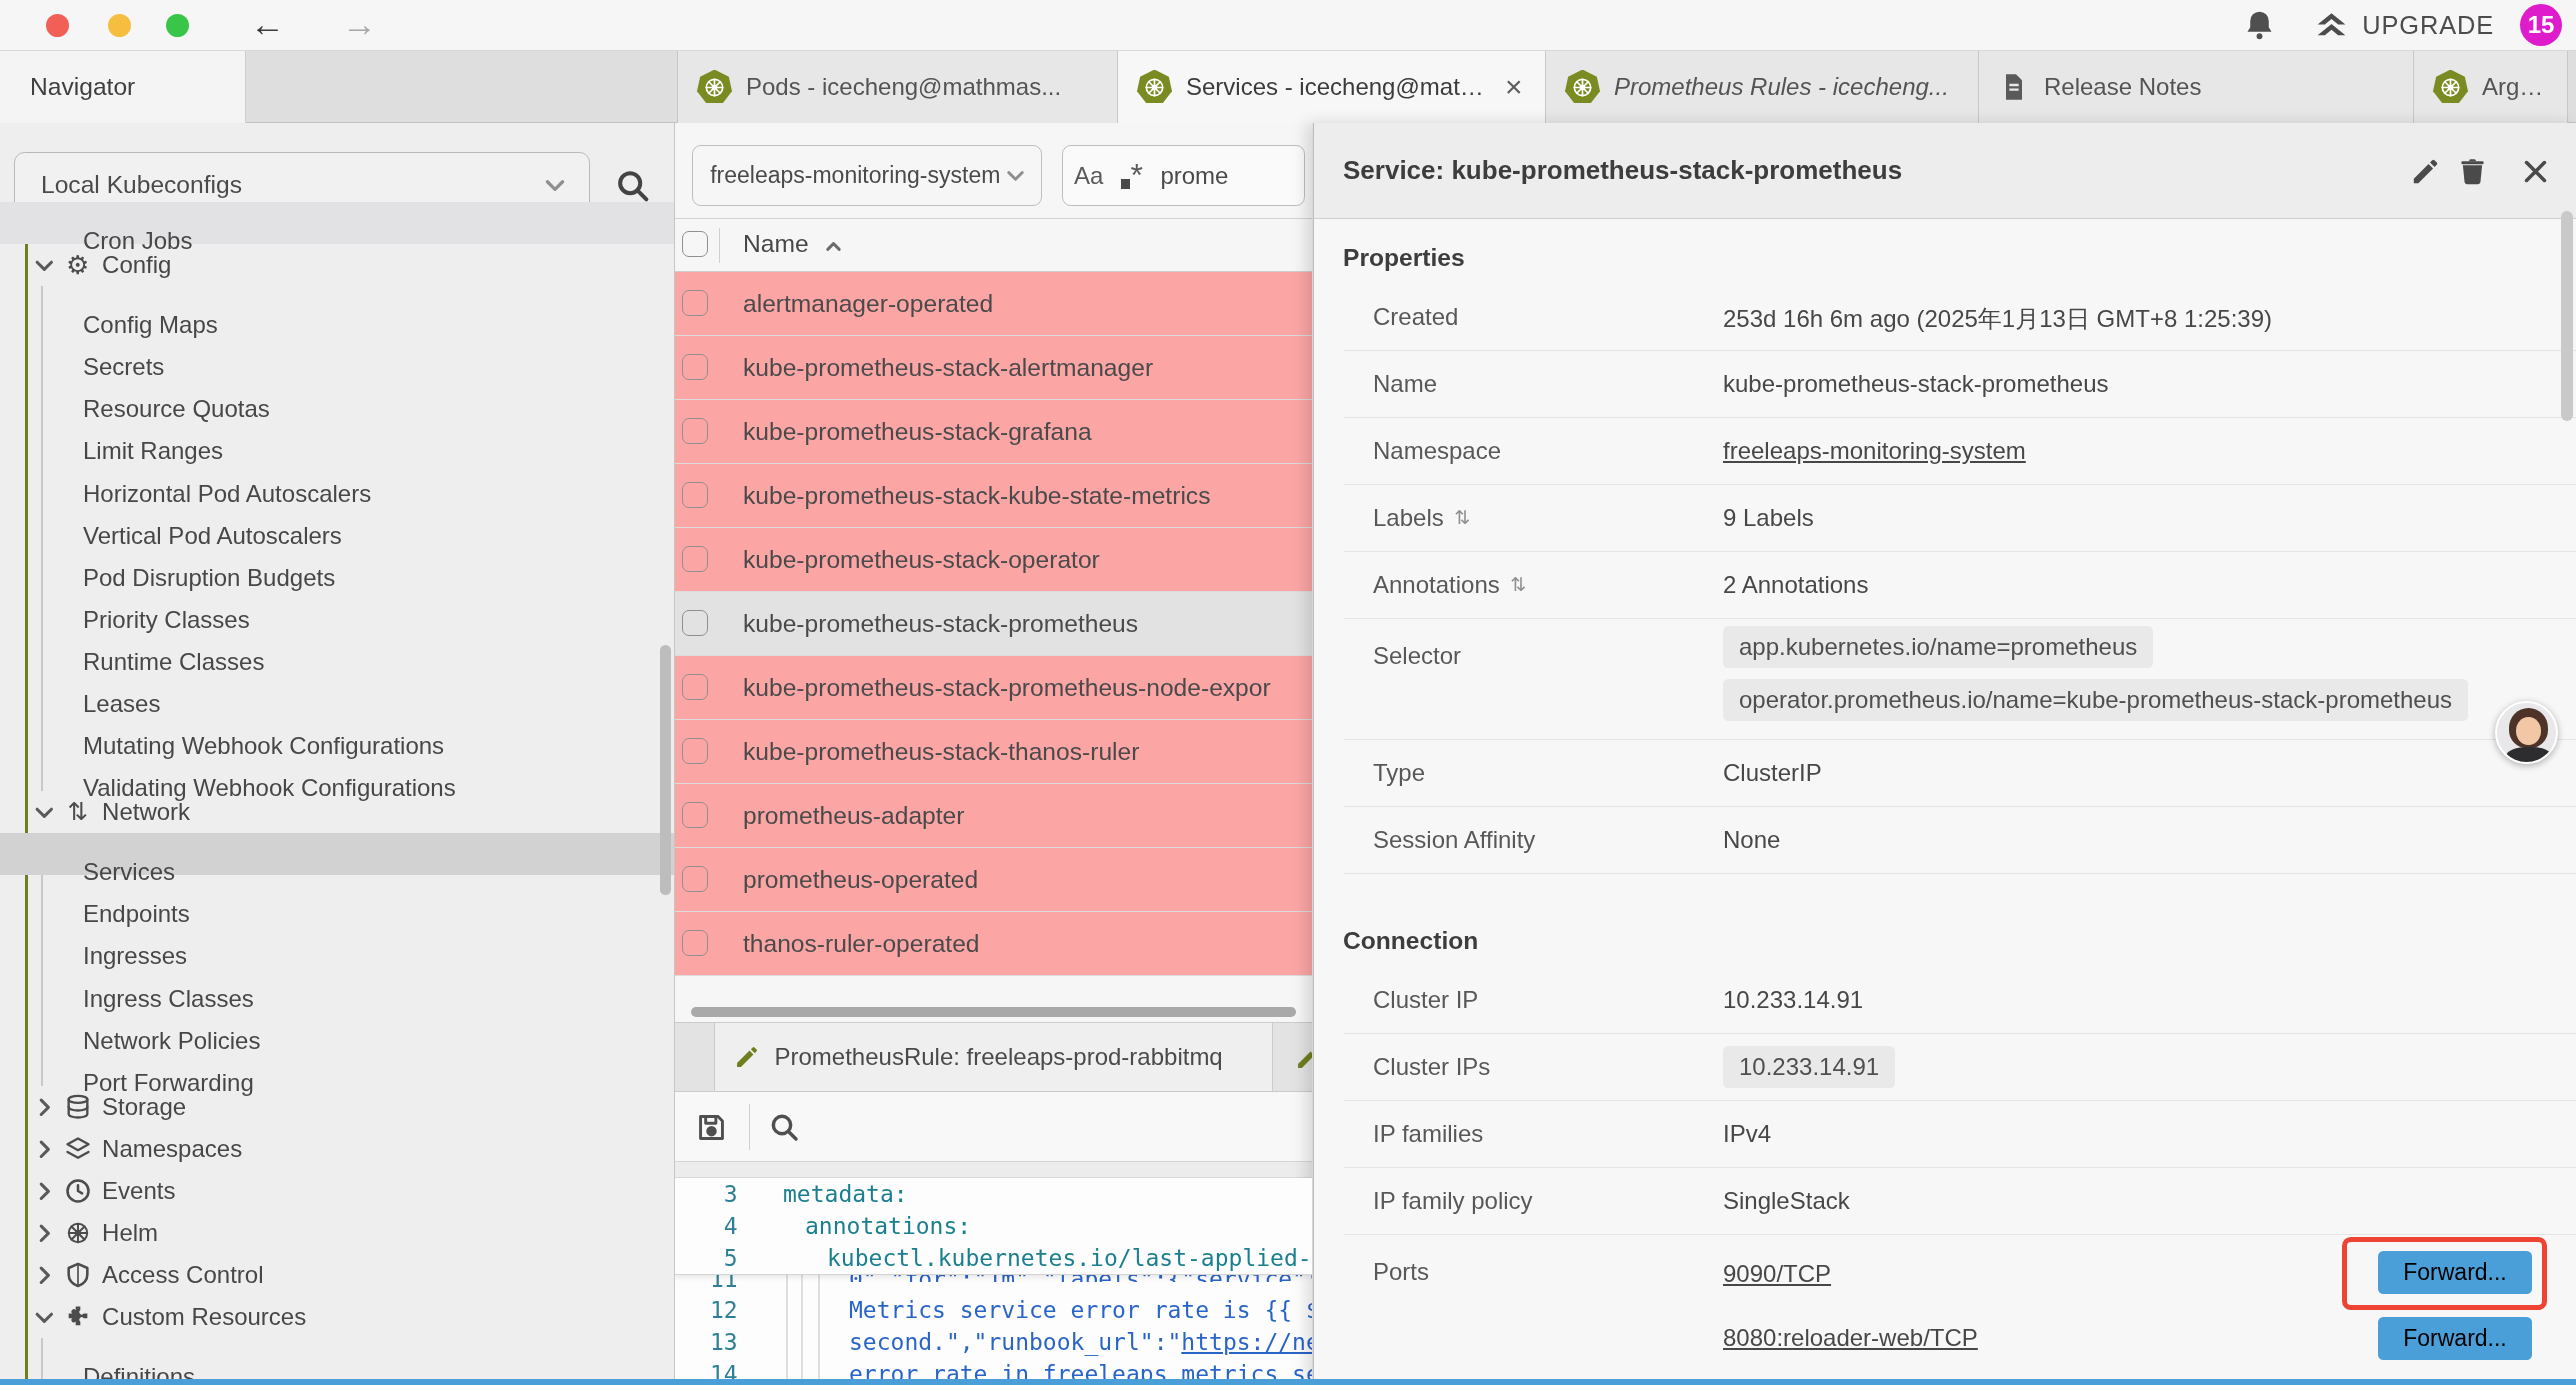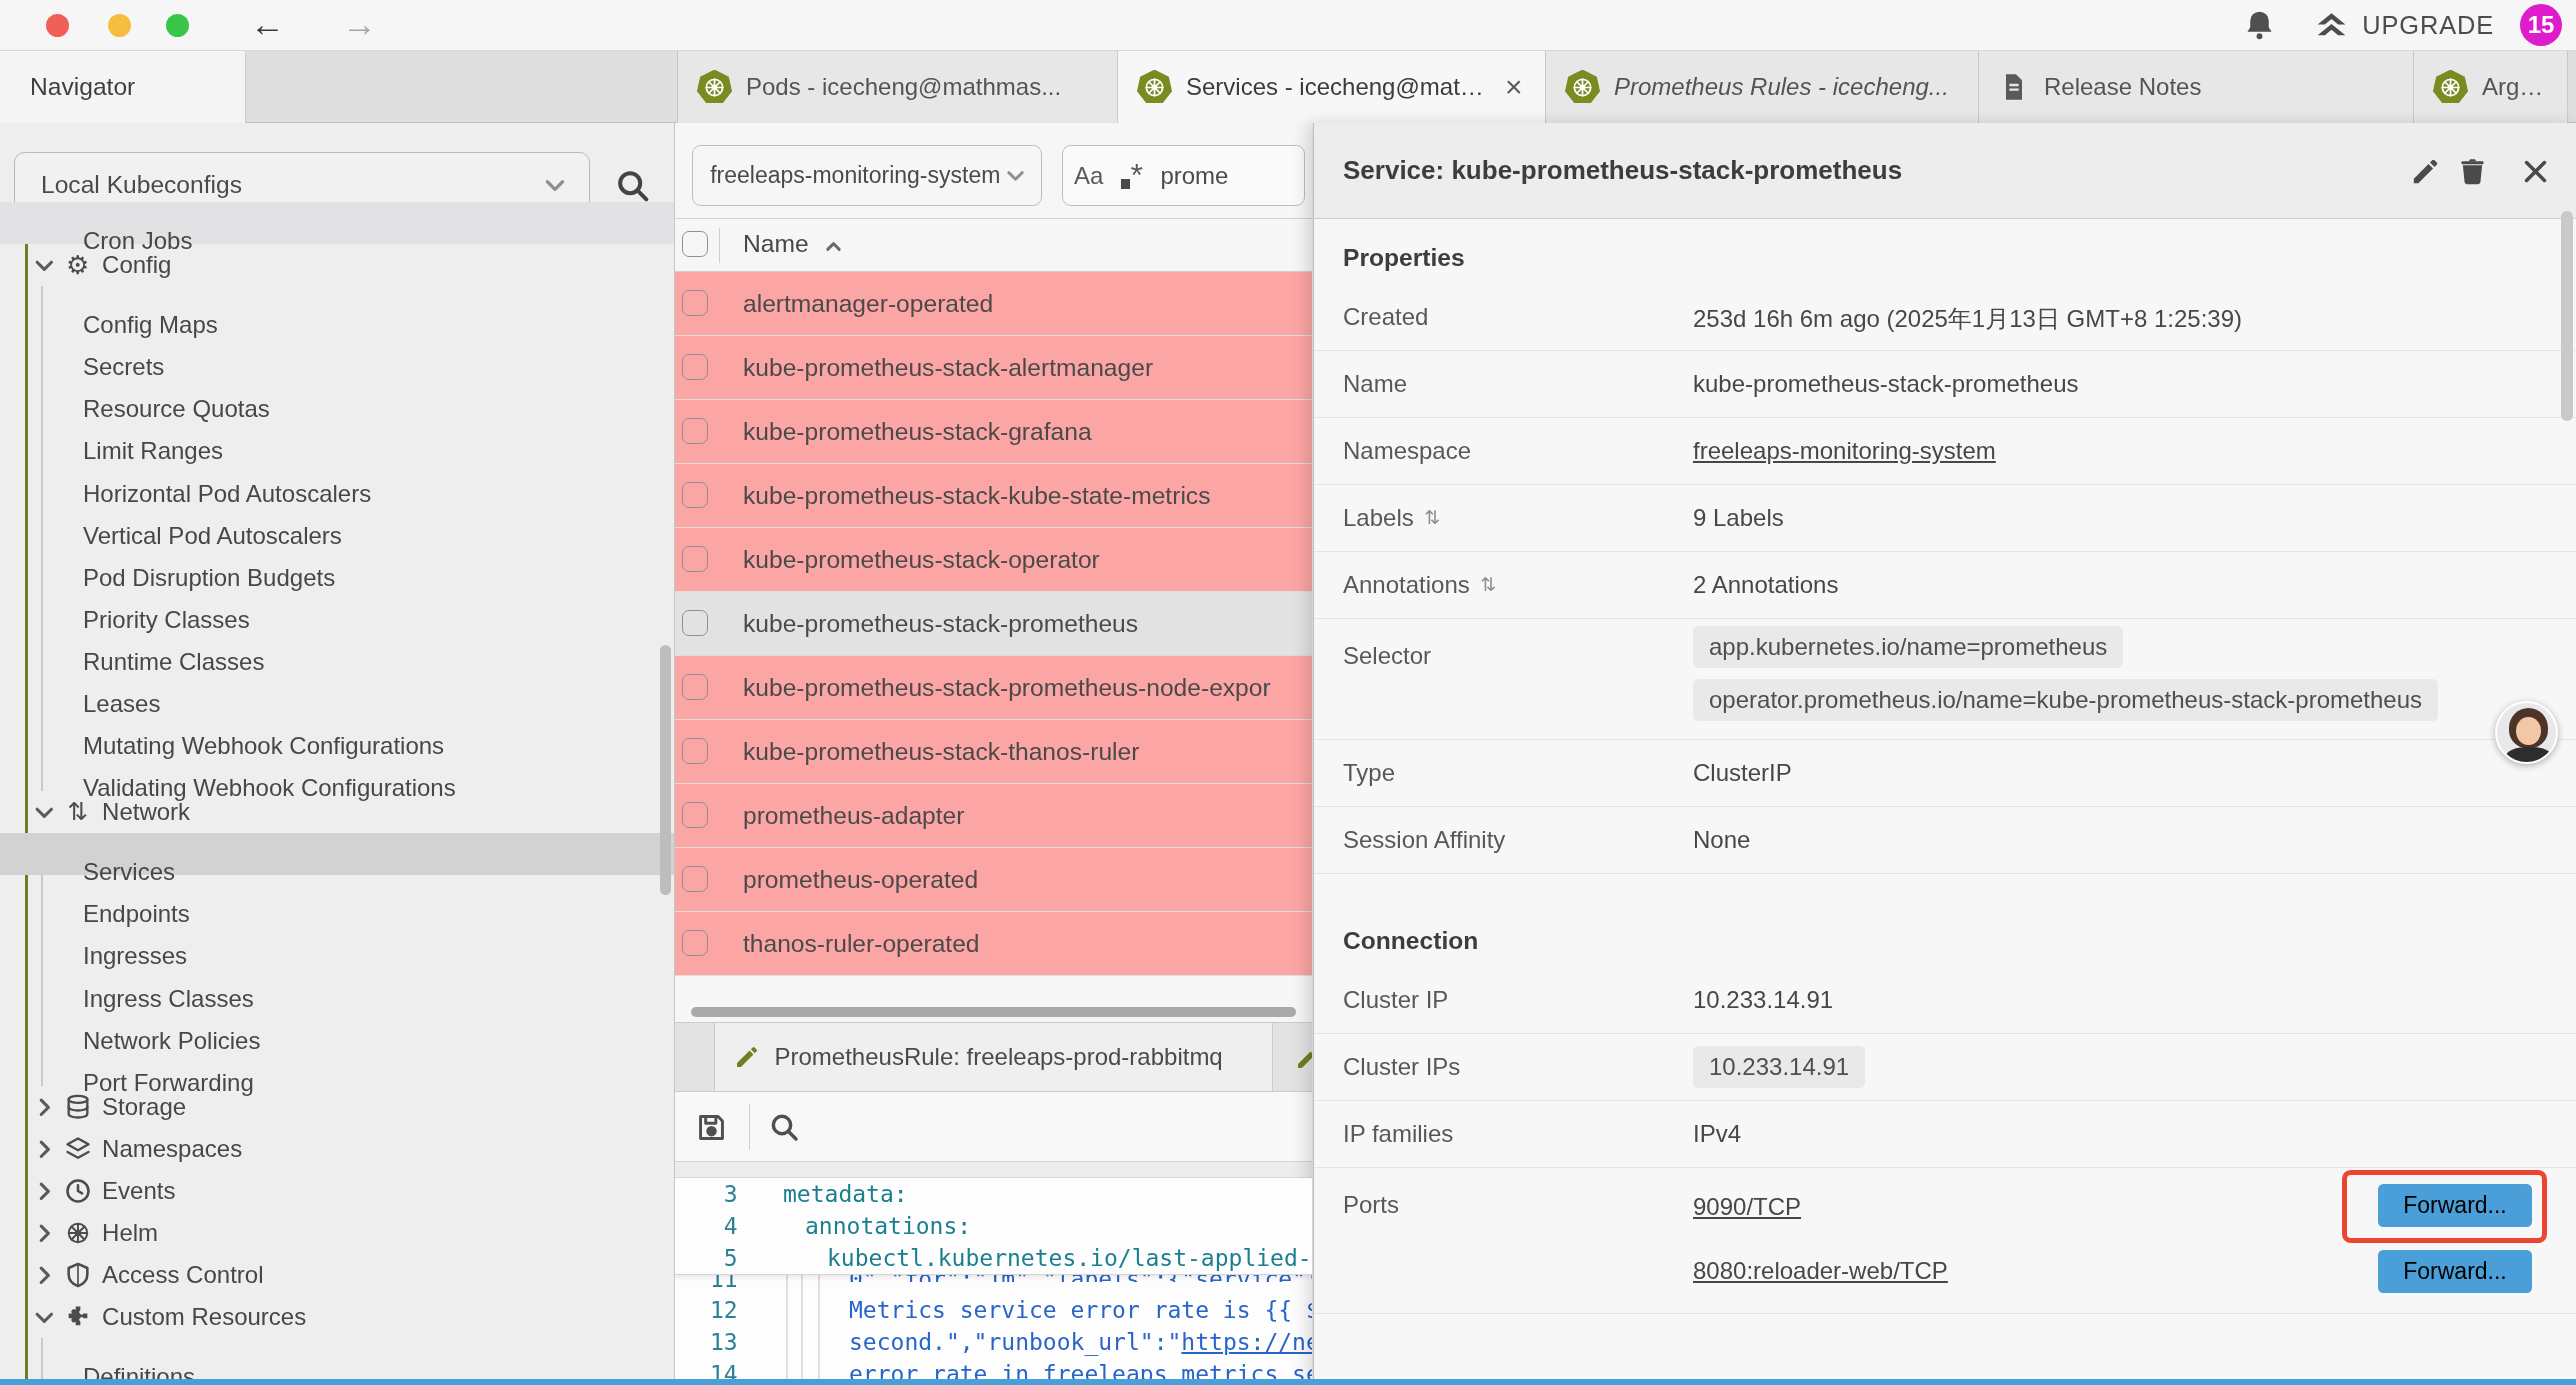--- a/index.html
+++ b/index.html
@@ -93,21 +93,21 @@
   #code-scroll .ig { position:absolute; top:0; bottom:0; width:1.8px; background:#dedede; }
 
   
   #detail { position:absolute; left:1313px; top:123px; right:0; bottom:0; background:#f7f7f7; border-left:0.9px solid #bdbdbd; box-shadow:-7px 0 14px rgba(0,0,0,.13); }
   #detail-header { position:absolute; left:0; top:0; width:100%; height:96px; background:#ededed; border-bottom:0.9px solid #cfcfcf; }
   #detail-title { position:absolute; left:29px; top:32px; font-size:26px; font-weight:bold; color:#3d3d3d; }
   .hdr-ic { position:absolute; top:32px; width:33px; height:33px; color:#4a4a4a; }
   #detail-body { position:absolute; left:0; top:96px; right:0; bottom:0; overflow:hidden; }
   .section-heading { padding:24.6px 0 12.3px 29px; font-size:24.6px; font-weight:bold; color:#3d3d3d; }
   .section-heading.gap { padding-top:53px; }
-  .drow { position:relative; border-bottom:0.9px solid #e4e4e4; }
+  .drow { position:relative; border-bottom:0.9px solid #e4e4e4;margin-left:30px; }
   .drow .dlabel { position:absolute; left:29px; font-size:24px; color:#585858; display:flex; align-items:center; gap:10.5px; }
   .drow .dvalue { position:absolute; left:379px; font-size:24px; color:#474747; }
   .sort-glyph { font-size:19px; color:#8f8f8f; }
   .dlink { color:#3f93d2; text-decoration:underline; }
   .chip { display:inline-block; background:#e9e9e9; border-radius:5.3px; padding:7px 16px; font-size:24px; color:#4f4f4f; }
   .fwd-btn { position:absolute; width:154px; height:43px; border:none; border-radius:5.3px; color:#000000; font-size:23px; font-family:inherit; display:flex; align-items:center; justify-content:center; }
   #annotation-box { position:absolute; border-radius:8.8px; border:5.3px solid transparent; }
   #detail-scrollbar { position:absolute; right:3.5px; top:88px; width:11.4px; height:210px; background:#c9c9c9; border-radius:6.1px; }
   #avatar { position:absolute; left:1181px; top:578px; width:63px; height:63px; border-radius:50%; background:#e8e8ea; border:2.6px solid #fff; box-shadow:0 1.8px 7px rgba(0,0,0,.3); overflow:hidden; }
   #avatar .hair { position:absolute; left:12.3px; top:5.3px; width:39px; height:40px; border-radius:50% 50% 45% 45%; background:#4e3328; }
@@ -641,20 +641,26 @@
           <span>Cluster IPs</span>
         </div>
         <div class="dvalue" style="top: 12.3px;"><span class="chip">10.233.14.91</span></div>
       </div>
       <div class="drow" style="height: 67px;">
         <div class="dlabel" style="top: 19px;">
           <span>IP families</span>
         </div>
         <div class="dvalue" style="top: 19px;">IPv4</div>
       </div>
+      <div class="drow" style="height: 67px;">
+        <div class="dlabel" style="top: 19px;">
+          <span>IP family policy</span>
+        </div>
+        <div class="dvalue" style="top: 19px;">SingleStack</div>
+      </div>
       <div class="drow" style="height: 146px;">
         <div class="dlabel" style="top: 23px;">
           <span>Ports</span>
         </div>
         <div class="dvalue dlink" style="top: 24.6px;">9090/TCP</div>
         <div class="fwd-btn" style="top: 16px; right: 44px; background: rgb(74, 159, 217);">Forward...</div>
         <div id="annotation-box" style="top: 1.8px; right: 29px; width: 205px; height: 73px; border-color: rgb(238, 68, 51);"></div>
         <div class="dvalue dlink" style="top: 89px;">8080:reloader-web/TCP</div>
         <div class="fwd-btn" style="top: 82px; right: 44px; background: rgb(74, 159, 217);">Forward...</div>
       </div>

